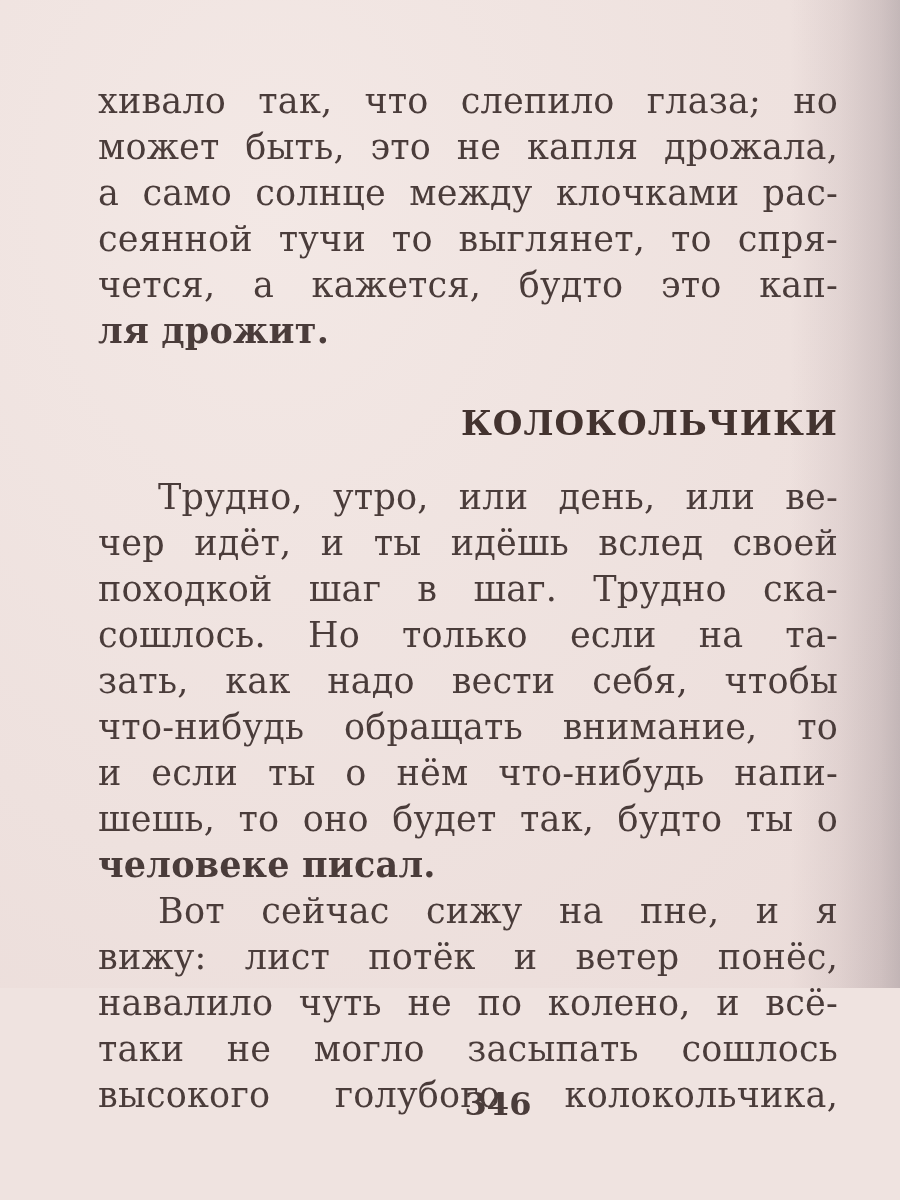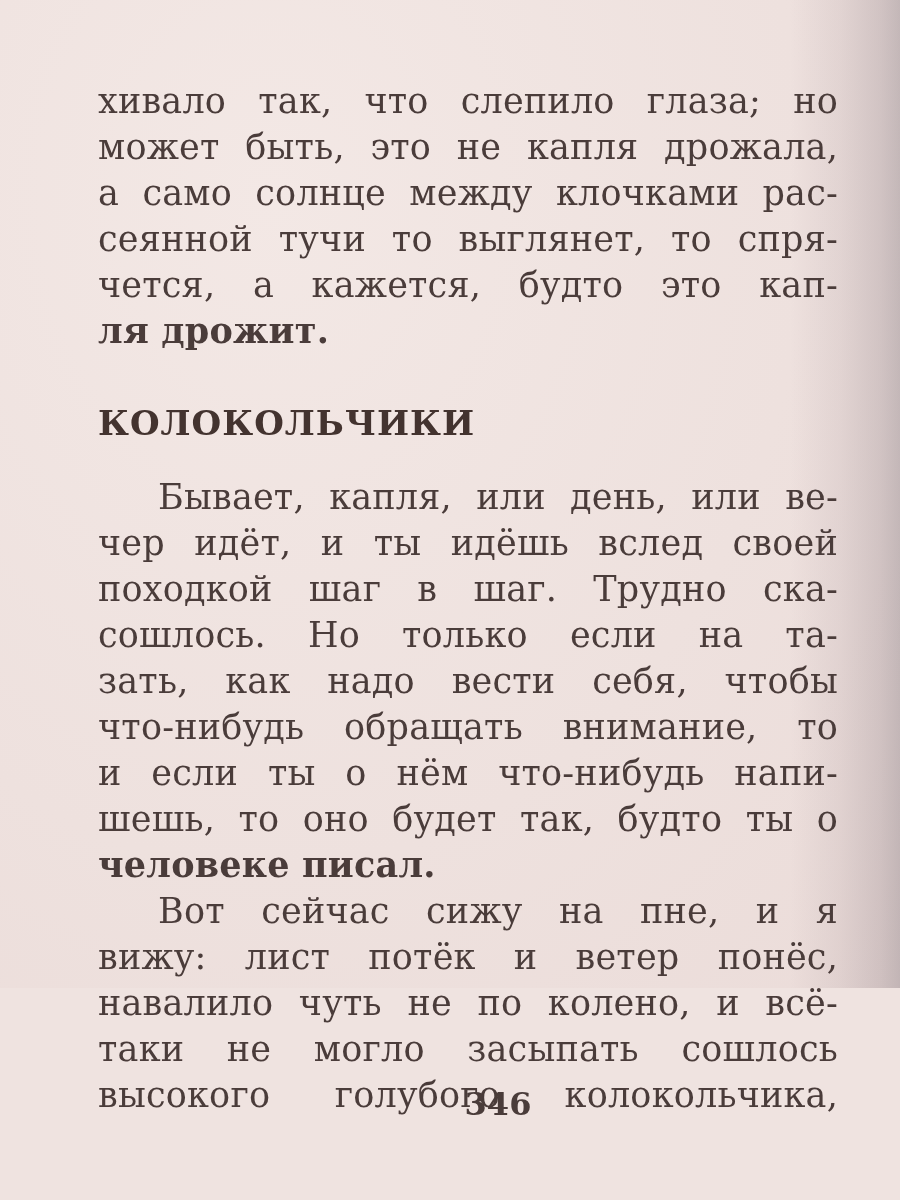--- a/index.html
+++ b/index.html
@@ -41,21 +41,21 @@
   }
   .line.last {
     text-align-last: left;
     font-weight: bold;
   }
   .line.indent {
     padding-left: 60px;
   }
   .title {
     display: block;
-    text-align: left;
+    text-align: right;
     font-family: "DejaVu Serif", "Liberation Serif", serif;
     font-weight: bold;
     font-size: 34px;
     letter-spacing: 1px;
     height: 46px;
     line-height: 46px;
     margin-top: 46px;
     color: #43332f;
   }
   .page-number {
@@ -80,21 +80,21 @@
       <span class="line">может быть, это не капля дрожала,</span>
       <span class="line">а само солнце между клочками рас-</span>
       <span class="line">сеянной тучи то выглянет, то спря-</span>
       <span class="line">чется, а кажется, будто это кап-</span>
       <span class="line last">ля дрожит.</span>
     </div>
 
     <h2 class="title">КОЛОКОЛЬЧИКИ</h2>
 
     <div>
-      <span class="line indent">Бывает, капля, или день, или ве-</span>
+      <span class="line indent">Трудно, утро, или день, или ве-</span>
       <span class="line">чер идёт, и ты идёшь вслед своей</span>
       <span class="line">походкой шаг в шаг. Трудно ска-</span>
       <span class="line">сошлось. Но только если на та-</span>
       <span class="line">зать, как надо вести себя, чтобы</span>
       <span class="line">что-нибудь обращать внимание, то</span>
       <span class="line">и если ты о нём что-нибудь напи-</span>
       <span class="line">шешь, то оно будет так, будто ты о</span>
       <span class="line last">человеке писал.</span>
     </div>
 

